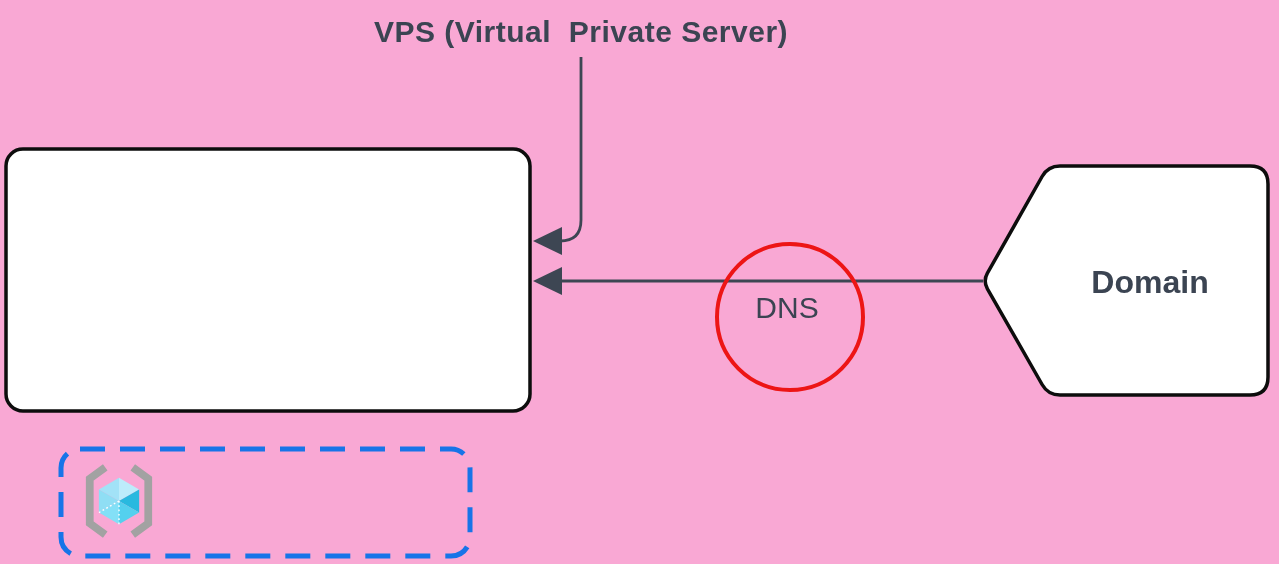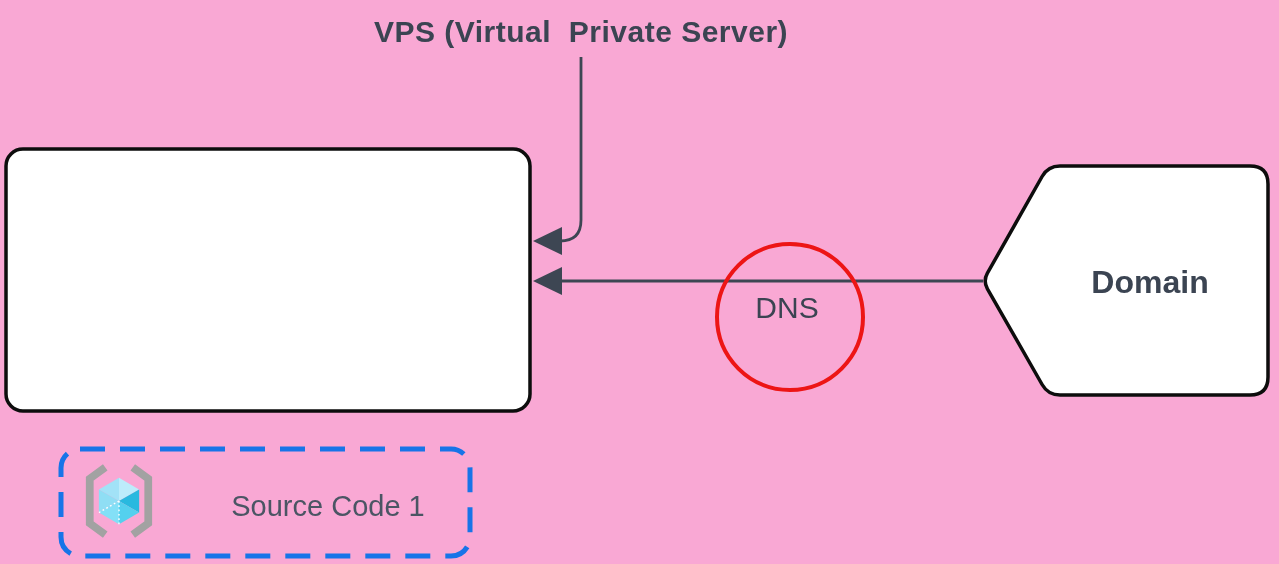--- a/index.html
+++ b/index.html
@@ -66,15 +66,14 @@
       <polygon points="50,77 26.6,63.5 50,50" fill="#83e0f7"></polygon>
       <polygon points="26.6,63.5 26.6,36.5 50,50" fill="#8fdef4"></polygon>
       <line x1="50" y1="50" x2="50" y2="77" stroke="#ffffff" stroke-width="1.6" stroke-dasharray="2 3"></line>
       <line x1="50" y1="50" x2="26.6" y2="63.5" stroke="#ffffff" stroke-width="1.6" stroke-dasharray="2 3"></line>
     </g>
   </svg>
 
   <div class="label diagram-title">VPS (Virtual  Private Server)</div>
   <div class="label dns-label">DNS</div>
   <div class="label domain-label">Domain</div>
-  <div class="label source-label">Source Code 1</div>
 
 </div>
 
 </body></html>

